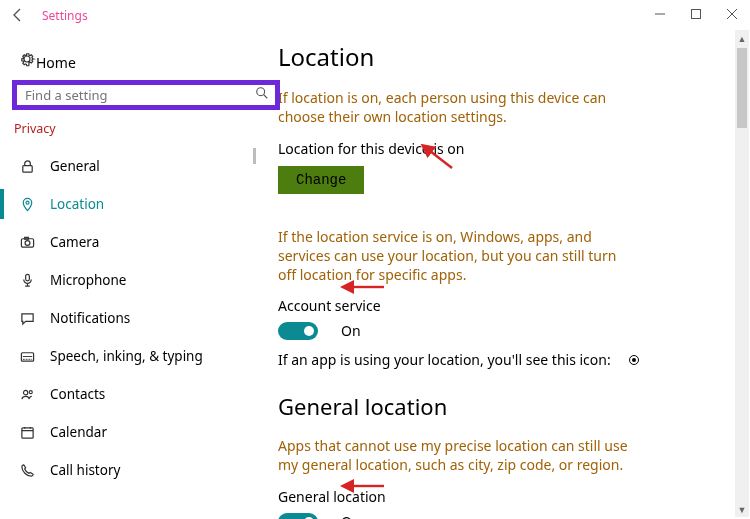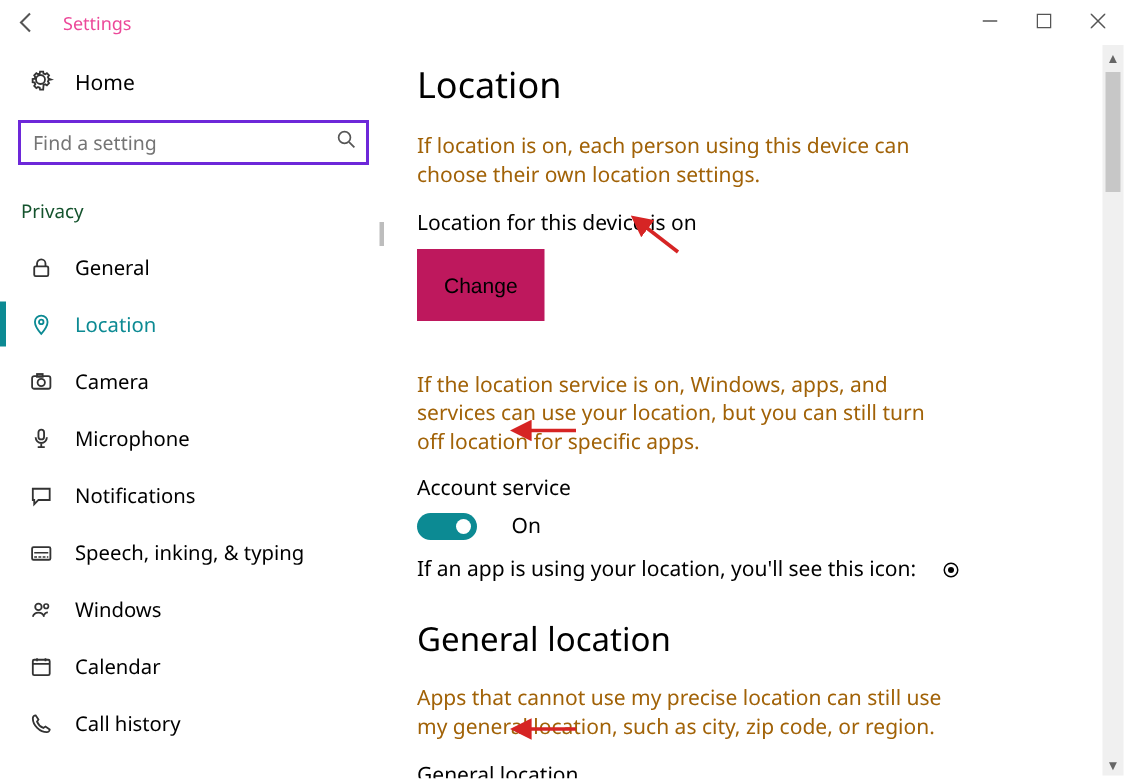--- a/index.html
+++ b/index.html
@@ -48,36 +48,35 @@
     display: flex;
     height: calc(519px - 30px);
   }
   .sidebar {
     width: 258px;
     padding: 8px 0 0 12px;
     position: relative;
   }
   .home-row {
     display: flex;
-    align-items: center;
+    align-items: flex-end;
     height: 34px;
-    gap: 14px;
     padding-left: 6px;
     margin-bottom: 8px;
   }
   .home-row .lbl { font-size: 14px; }
   .search {
     position: relative;
-    width: 234px;
+    width: 268px;
     height: 30px;
-    border: 2px solid #6d28d9;
+    border: 5px solid #6d28d9;
     background: #fff;
     display: flex;
     align-items: center;
-    margin-bottom: 18px;
+    margin-bottom: 6px;
   }
   .search input {
     border: none;
     outline: none;
     width: 100%;
     height: 100%;
     padding: 0 28px 0 8px;
     font-size: 13px;
     font-family: inherit;
     color: #333;
@@ -85,21 +84,21 @@
   }
   .search .sicon {
     position: absolute;
     right: 6px;
     top: 50%;
     transform: translateY(-50%);
     color: #555;
   }
   .group-title {
     font-size: 12.5px;
-    color: #14532d;
+    color: #b91c1c;
     padding: 4px 2px 10px 2px;
   }
   .nav {
     list-style: none;
   }
   .nav li {
     display: flex;
     align-items: center;
     height: 38px;
     gap: 14px;
@@ -156,26 +155,26 @@
     font-size: 14px;
     color: #a16207;
     max-width: 360px;
     line-height: 1.35;
     margin-bottom: 12px;
     margin-top: 16px;
   }
   .status-line { font-size: 14px; margin-bottom: 8px; }
   .change-btn {
     display: inline-block;
-    background: #be185d;
+    background: #4d7c0f;
     color: #000;
-    padding: 16px 18px;
+    padding: 6px 18px;
     font-size: 14px;
     border: none;
-    font-family: Liberation Sans, sans-serif;
+    font-family: Liberation Mono, monospace;
     margin-bottom: 18px;
     cursor: pointer;
   }
   .section-label { font-size: 14px; margin-bottom: 6px; }
   .toggle-row {
     display: flex;
     align-items: center;
     gap: 23px;
     margin-bottom: 10px;
   }
@@ -349,21 +348,21 @@
       </li>
       <li>
         <span class="icon">
           <svg width="15" height="15" viewBox="0 0 16 16">
               <circle cx="6" cy="6" r="2.3" fill="none" stroke="currentColor" stroke-width="1.3"></circle>
               <path d="M2 13c.5-2 2-3 4-3s3.5 1 4 3" fill="none" stroke="currentColor" stroke-width="1.3"></path>
               <circle cx="11.5" cy="5.5" r="1.6" fill="none" stroke="currentColor" stroke-width="1.2"></circle>
               <path d="M10 12c.4-1.5 1.4-2.2 2.7-2.2" fill="none" stroke="currentColor" stroke-width="1.2"></path>
             </svg>
         </span>
-        <span>Windows</span>
+        <span>Contacts</span>
       </li>
       <li>
         <span class="icon">
           <svg width="15" height="15" viewBox="0 0 16 16">
               <rect x="2" y="3" width="12" height="11" rx="1" fill="none" stroke="currentColor" stroke-width="1.3"></rect>
               <path d="M2 6h12M5 2v2M11 2v2" stroke="currentColor" stroke-width="1.2"></path>
             </svg>
         </span>
         <span>Calendar</span>
       </li>

